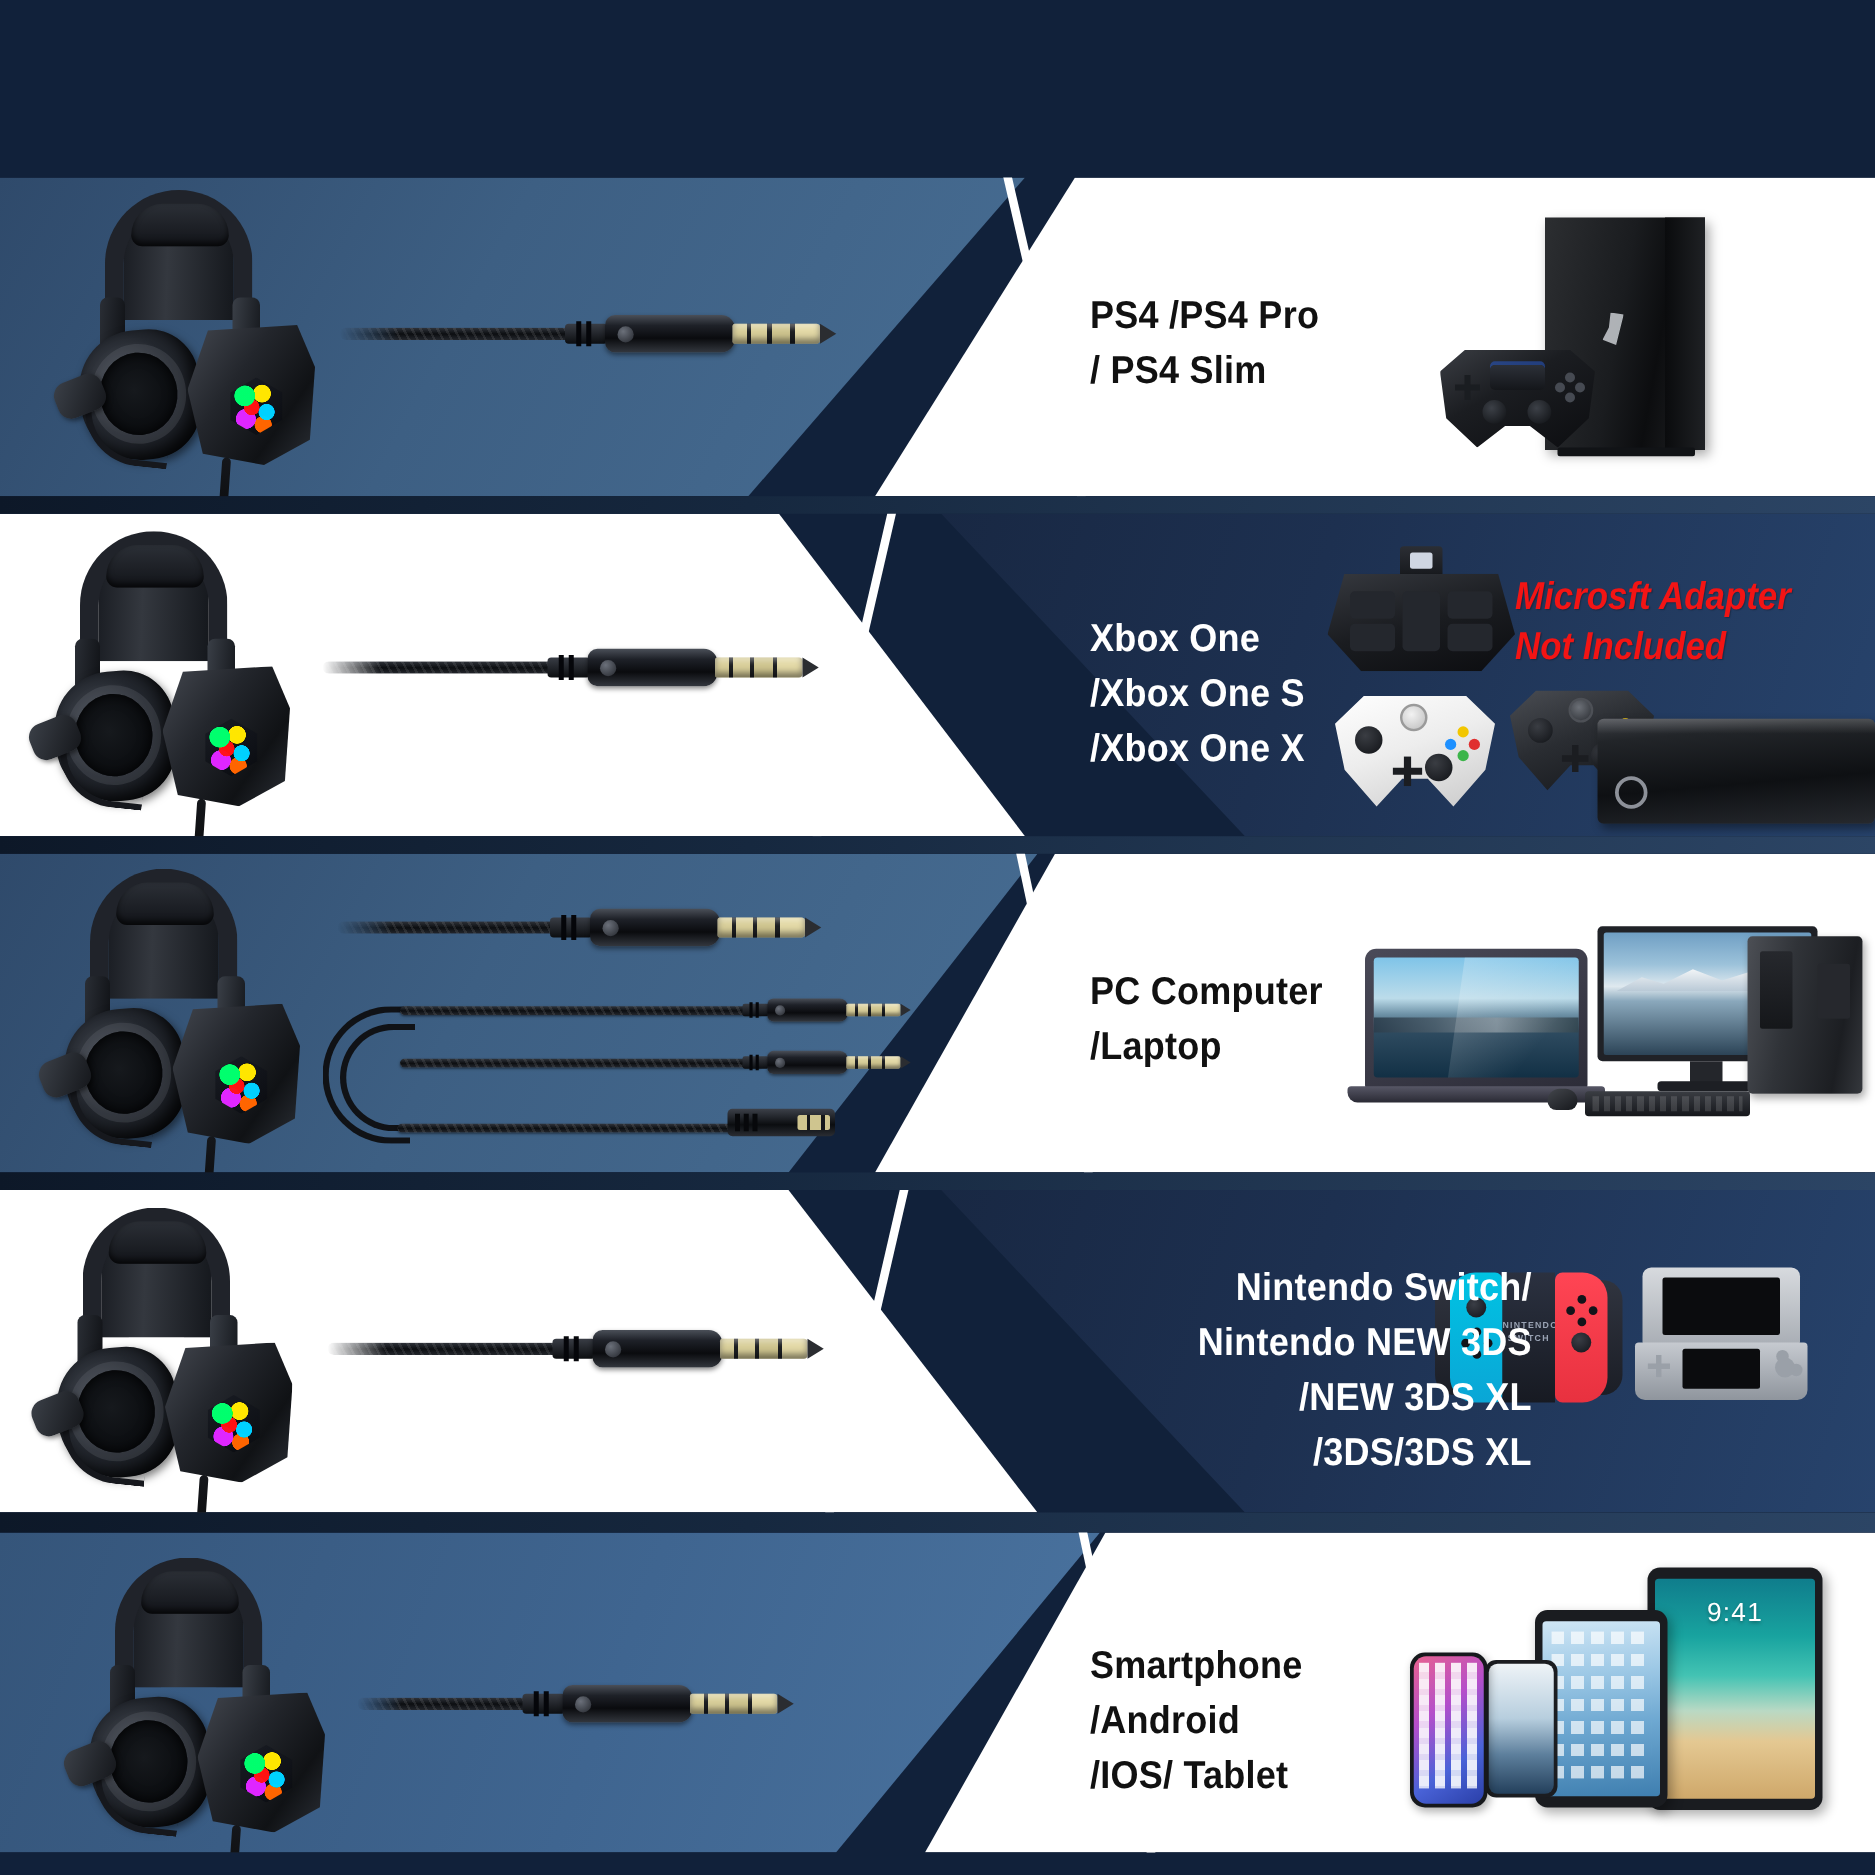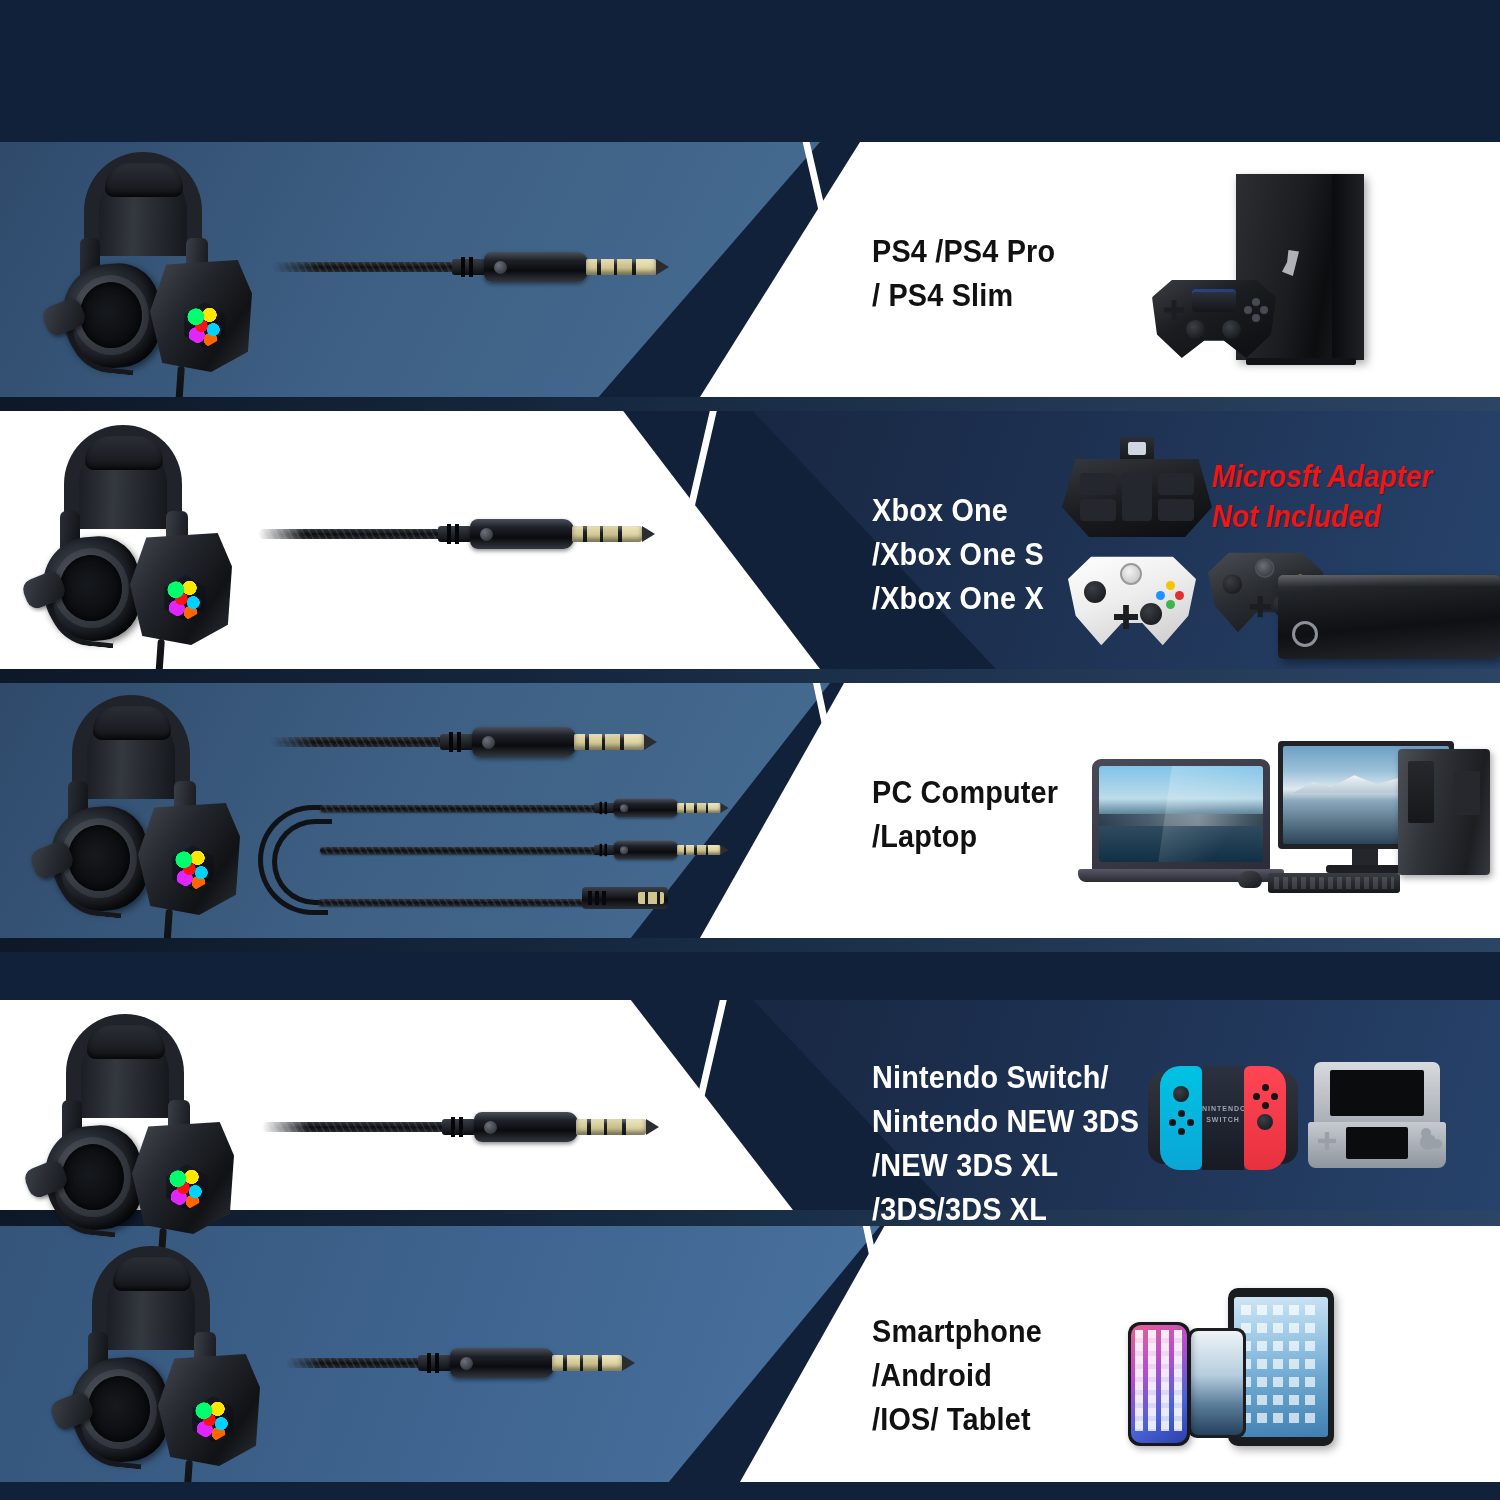--- a/index.html
+++ b/index.html
@@ -745,21 +745,21 @@
       <div class="stand"></div>
       <div class="foot"></div>
     </div>
     <div class="tower" style="left:1398px;top:66px;"></div>
     <div class="keyboard" style="left:1268px;top:190px;"></div>
     <div class="mouse" style="left:1238px;top:188px;"></div>
   </div>
 
   <div class="gap" style="top:938px;height:14px;"></div>
 
-  <div class="row" style="top:1000px;height:258px;">
+  <div class="row" style="top:952px;height:258px;text-align:right;">
     <div class="half white-fill" style="left:0;width:830px;clip-path:polygon(0 0,76% 0,100% 100%,0 100%);"></div>
     <div class="half blue-dark" style="left:600px;width:900px;clip-path:polygon(17% 0,100% 0,100% 100%,44% 100%);"></div>
     <div class="divider-line" style="left:690px;transform:skewX(-13deg);"></div>
 
     <div class="headset" style="left:40px;top:14px;width:210px;height:270px;">
       <div class="hs-band"></div>
       <div class="hs-pad-top"></div>
       <div class="hs-arm-l"></div>
       <div class="hs-arm-r"></div>
       <div class="hs-cup-l"></div>
@@ -837,20 +837,25 @@
     <div class="plug" style="left:418px;top:120px;">
       <div class="strain"></div>
         <div class="barrel"></div>
         <div class="tip"></div>
     </div>
 
     <div class="label dark" style="left:872px;top:84px;width:330px;">Smartphone
 /Android
 /IOS/ Tablet</div>
 
+    <div class="ipad big" style="left:1318px;top:28px;width:140px;height:194px;">
+      <div class="s">
+          <div class="time">9:41</div>
+        </div>
+    </div>
     <div class="ipad mini" style="left:1228px;top:62px;width:106px;height:158px;">
       <div class="s"></div>
     </div>
     <div class="galaxy" style="left:1188px;top:102px;">
       <div class="s"></div>
     </div>
     <div class="iphone" style="left:1128px;top:96px;">
       <div class="s"></div>
     </div>
   </div>

